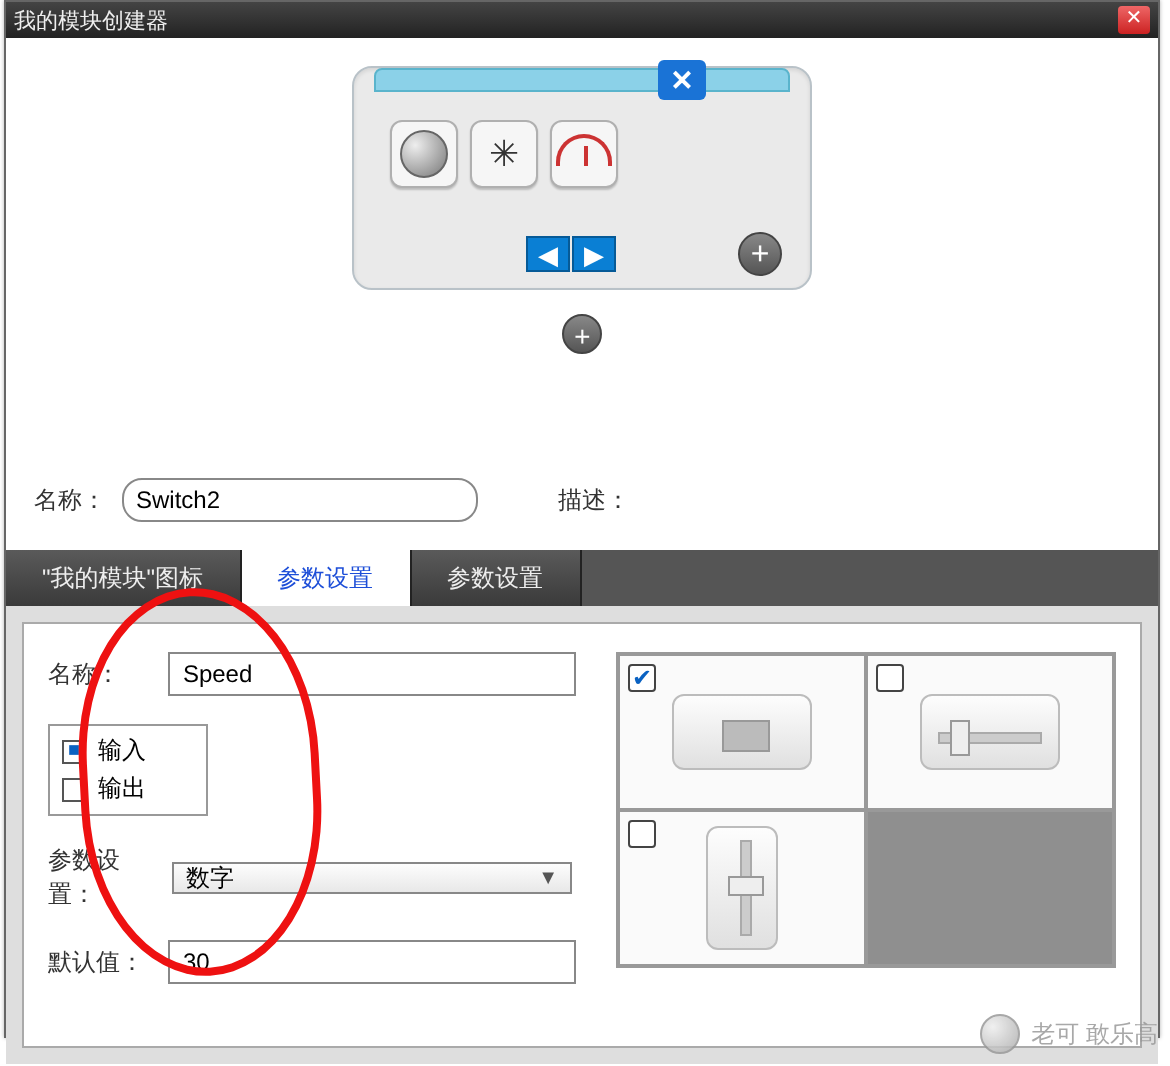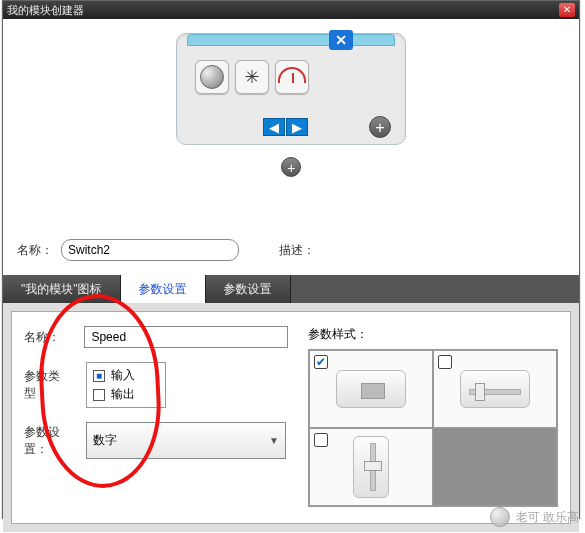--- a/index.html
+++ b/index.html
@@ -163,21 +163,21 @@
     display:flex; gap:20px;
   }
   .left-col { width:264px; }
   .form-row {
     display:flex; align-items:center; gap:6px;
     margin-bottom:14px;
   }
   .form-row .flab { width:56px; color:#333; }
   .wide-input { width:209px; }
   .select-box {
-    width:200px; height:37px;
+    width:200px; height:16px;
     border:1px solid #888;
     background:linear-gradient(#fdfdfd,#e8e8e8);
     display:flex; align-items:center; justify-content:space-between;
     padding:0 6px;
   }
   .select-box .caret { font-size:10px; color:#555; }
   .radio-group {
     border:1px solid #999;
     padding:4px 6px;
     display:flex; flex-direction:column; gap:2px;
@@ -311,43 +311,45 @@
 
   <div class="bottom-area">
     <div class="panel">
 
       <div class="left-col">
         <div class="form-row">
           <span class="flab">名称：</span>
           <input class="tfield wide-input" value="Speed" style="">
         </div>
         <div class="form-row">
-          <span class="flab">参数类型：</span>
           <div class="radio-group">
             <div class="rg-row">
               <div class="cb">■</div>
               <span>输入</span>
             </div>
             <div class="rg-row">
               <div class="cb"></div>
               <span>输出</span>
             </div>
           </div>
         </div>
         <div class="form-row">
           <span class="flab">参数设置：</span>
           <div class="select-box">
             <span>数字</span>
             <span class="caret">▼</span>
           </div>
         </div>
+        <div class="form-row">
+          <span class="flab">默认值：</span>
+          <input class="tfield wide-input" value="30" style="">
+        </div>
       </div>
 
       <div class="right-col">
-        <div class="rtitle">参数样式：</div>
         <div class="style-grid">
           <div class="style-cell">
             <div class="cell-cb">✔</div>
             <div class="widget plug"></div>
           </div>
           <div class="style-cell">
             <div class="cell-cb"></div>
             <div class="widget hslider"></div>
           </div>
           <div class="style-cell">

